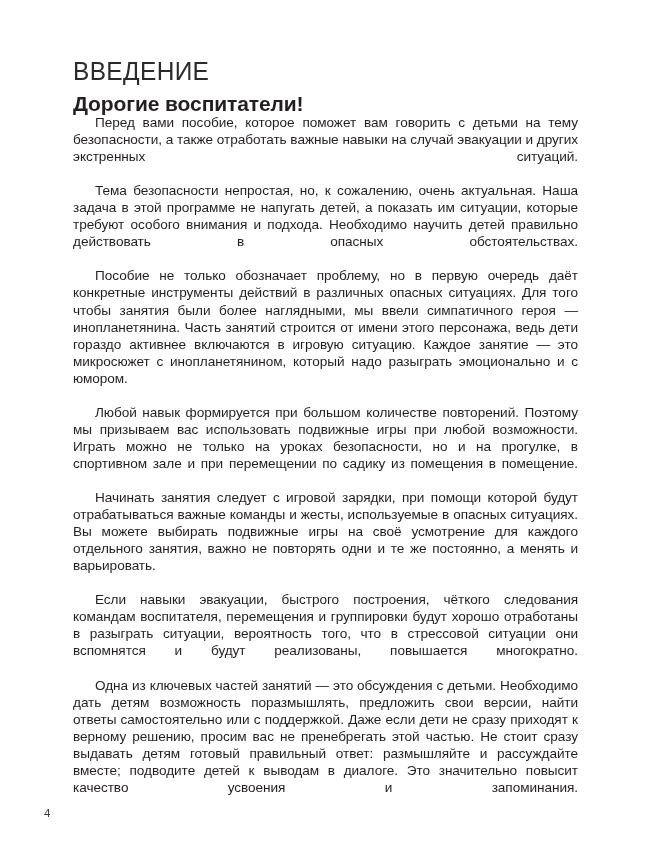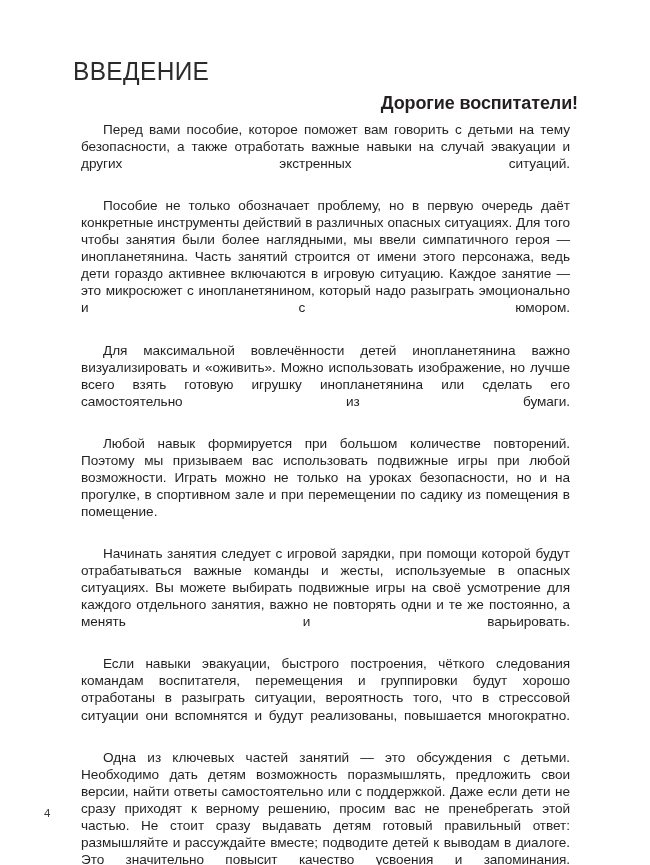--- a/index.html
+++ b/index.html
@@ -36,36 +36,35 @@
     font-weight: 400;
     letter-spacing: 0.4px;
     line-height: 30px;
     margin: 0 0 8px 0;
     color: #2b2b2b;
     transform: scaleX(0.94);
     transform-origin: left center;
   }
 
   .section-subtitle {
-    font-size: 18px;
+    font-size: 21px;
     font-weight: 700;
     line-height: 19px;
     margin: 0 0 1px 0;
     color: #231f20;
     letter-spacing: -0.1px;
-    text-align: right;
   }
 
   .body-text p {
     font-size: 13.6px;
     line-height: 17.05px;
     text-align: justify;
     text-justify: inter-word;
     text-indent: 22px;
-    margin: 8px;
+    margin: 0;
     color: #231f20;
     letter-spacing: -0.05px;
     word-spacing: 0px;
     hyphens: manual;
   }
 
   .body-text p:last-child {
     text-align: justify;
   }
 
@@ -92,22 +91,22 @@
 <div class="page">
 
   <div class="content">
 
     <h1 class="page-title">ВВЕДЕНИЕ</h1>
 
     <h2 class="section-subtitle">Дорогие воспитатели!</h2>
 
     <div class="body-text">
       <p>Перед вами пособие, которое поможет вам говорить с детьми на тему безопасности, а также отработать важные навыки на случай эвакуации и других экстренных ситуаций.</p>
+      <p>Тема безопасности непростая, но, к сожалению, очень актуальная. Наша задача в этой программе не напугать детей, а показать им ситуации, которые требуют особого внимания и подхода. Необходимо научить детей правильно действовать в опасных обстоятельствах.</p>
       <p>Пособие не только обозначает проблему, но в первую очередь даёт конкретные инструменты действий в различных опасных ситуациях. Для того чтобы занятия были более наглядными, мы ввели симпатичного героя — инопланетянина. Часть занятий строится от имени этого персонажа, ведь дети гораздо активнее включаются в игровую ситуацию. Каждое занятие — это микросюжет с инопланетянином, который надо разыграть эмоционально и с юмором.</p>
-      <p>Для максимальной вовлечённости детей инопланетянина важно визуализировать и «оживить». Можно использовать изображение, но лучше всего взять готовую игрушку инопланетянина или сделать его самостоятельно из бумаги.</p>
       <p>Любой навык формируется при большом количестве повторений. Поэтому мы призываем вас использовать подвижные игры при любой возможности. Играть можно не только на уроках безопасности, но и на прогулке, в спортивном зале и при перемещении по садику из помещения в помещение.</p>
       <p>Начинать занятия следует с игровой зарядки, при помощи которой будут отрабатываться важные команды и жесты, используемые в опасных ситуациях. Вы можете выбирать подвижные игры на своё усмотрение для каждого отдельного занятия, важно не повторять одни и те же постоянно, а менять и варьировать.</p>
       <p>Если навыки эвакуации, быстрого построения, чёткого следования командам воспитателя, перемещения и группировки будут хорошо отработаны в разыграть ситуации, вероятность того, что в стрессовой ситуации они вспомнятся и будут реализованы, повышается многократно.</p>
       <p>Одна из ключевых частей занятий — это обсуждения с детьми. Необходимо дать детям возможность поразмышлять, предложить свои версии, найти ответы самостоятельно или с поддержкой. Даже если дети не сразу приходят к верному решению, просим вас не пренебрегать этой частью. Не стоит сразу выдавать детям готовый правильный ответ: размышляйте и рассуждайте вместе; подводите детей к выводам в диалоге. Это значительно повысит качество усвоения и запоминания.</p>
     </div>
 
   </div>
 
   <div class="page-number">4</div>
 

